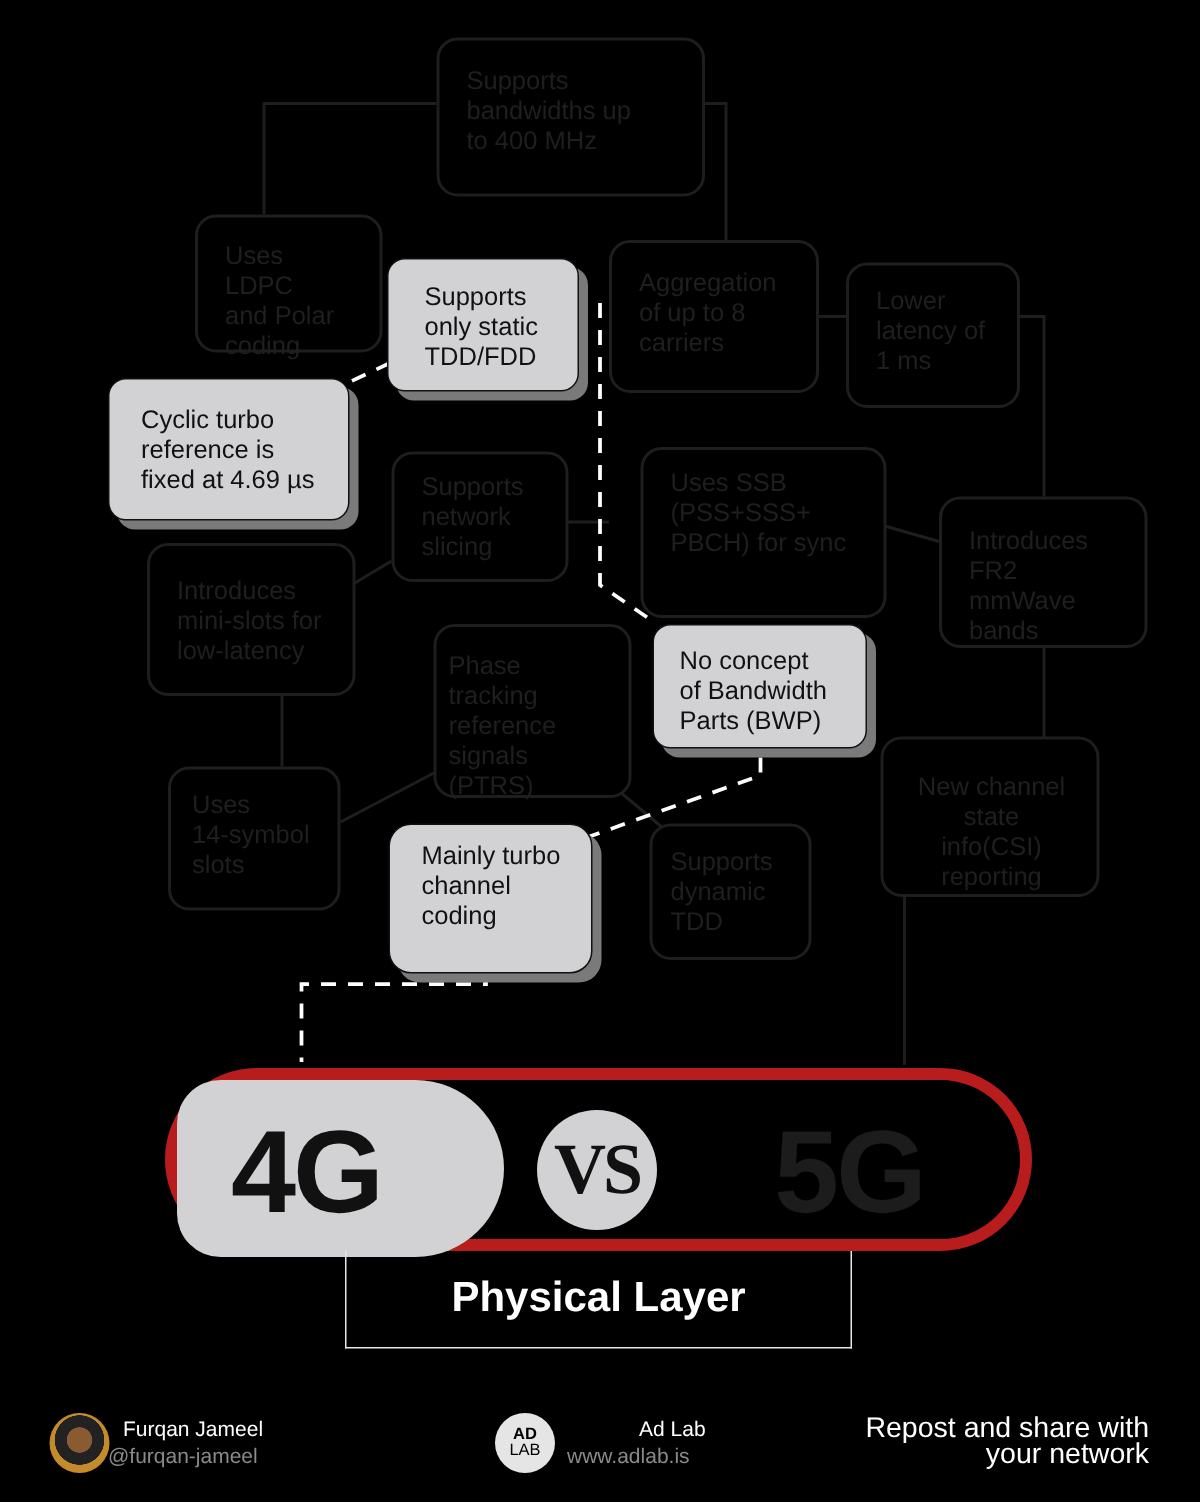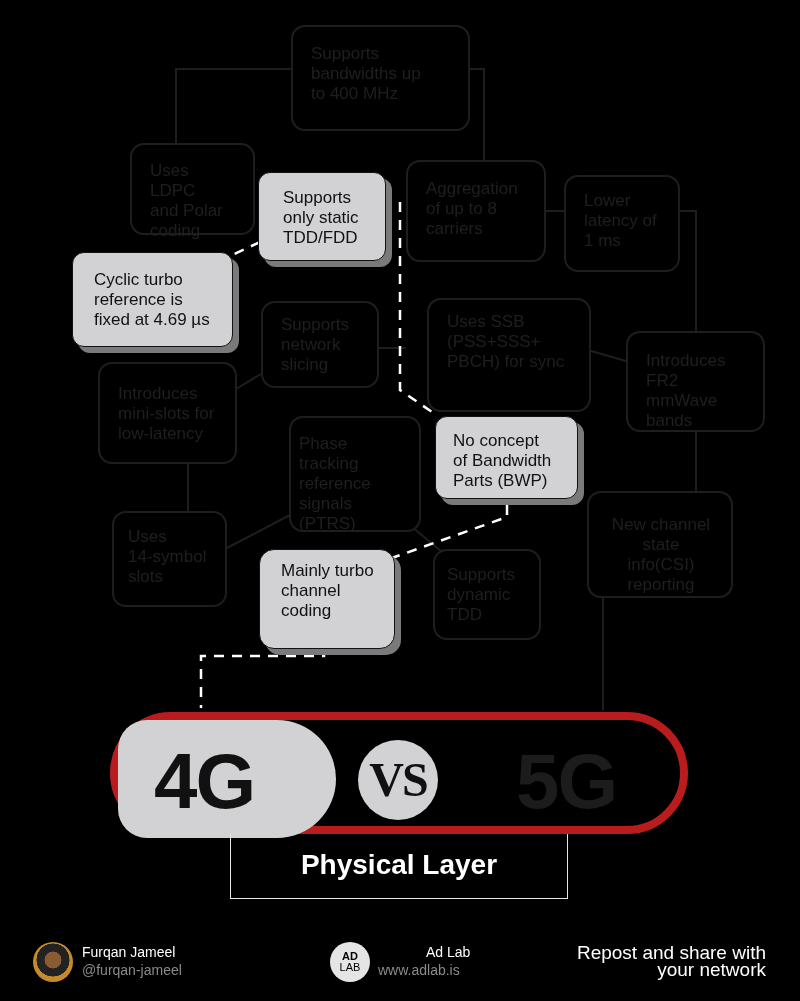--- a/index.html
+++ b/index.html
@@ -181,21 +181,21 @@
       <div class="big" style="left:36px;top:22px;color:#111;">4G</div>
     </div>
     <div class="vs">VS</div>
     <div class="big" style="left:398px;top:22px;color:#1c1c1c;">5G</div>
   </div>
   <div class="title-box">Physical Layer</div>
 
   <div class="footer">
     <div class="avatar"></div>
     <div class="name" style="left:82px;top:4px;">Furqan Jameel</div>
-    <div class="sub" style="left:82px;top:22px;">@furqan-jameel</div>
+    <div class="sub" style="left:72px;top:22px;">@furqan-jameel</div>
 
     <div class="logo">
       <div>AD</div>
       <div style="font-weight:normal;">LAB</div>
     </div>
     <div class="name" style="left:378px;top:4px;margin-left:48px;">Ad Lab</div>
     <div class="sub" style="left:378px;top:22px;">www.adlab.is</div>
 
     <div class="cta">
       <div>Repost and share with</div>

